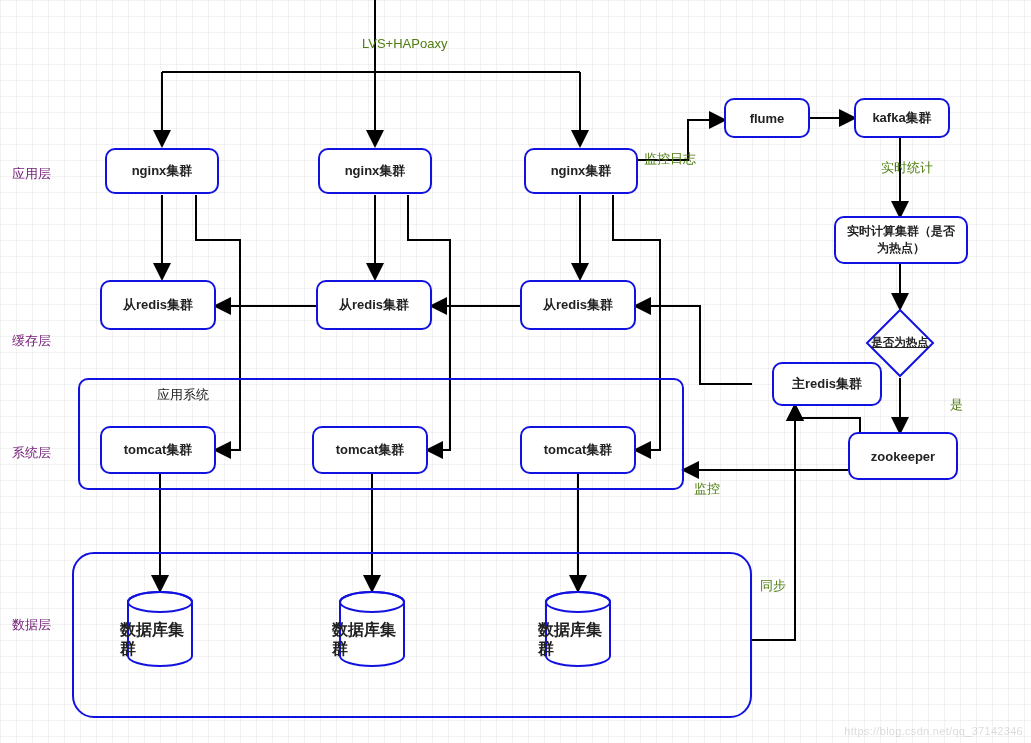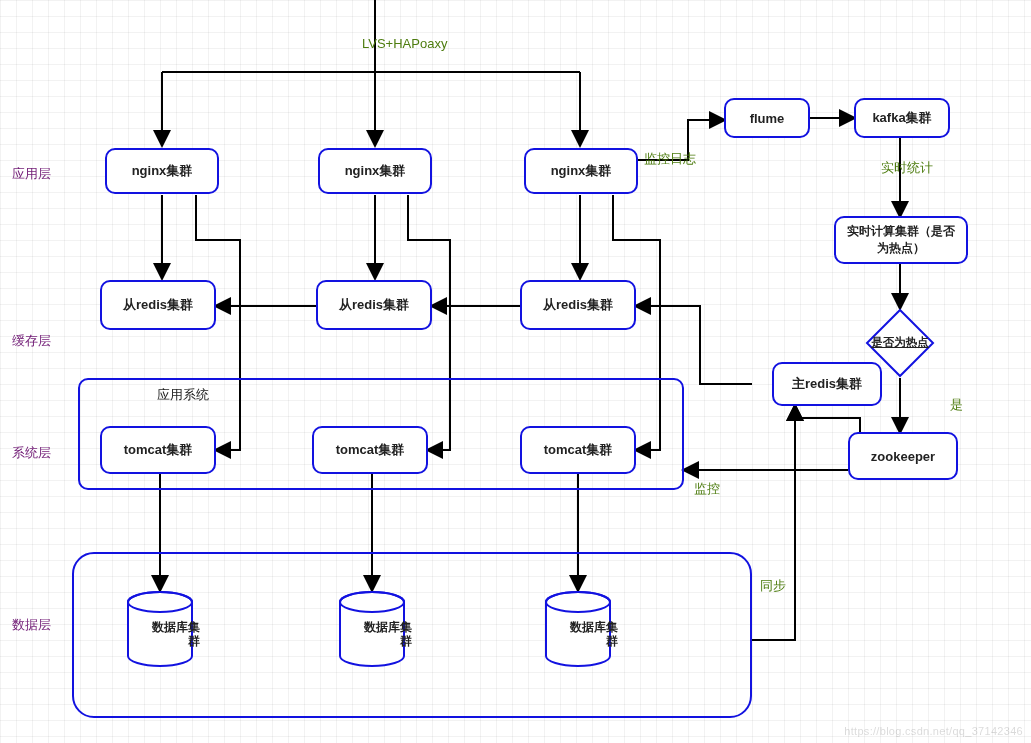--- a/index.html
+++ b/index.html
@@ -98,23 +98,23 @@
   .db {
     position: absolute;
     width: 80px;
     height: 80px;
   }
   .db svg { width: 100%; height: 100%; }
   .db .db-text {
     position: absolute;
     left: 0; right: 0;
     top: 30px;
-    text-align: right;
+    text-align: left;
     font-weight: 700;
-    font-size: 12px;
+    font-size: 16px;
     line-height: 1.2;
   }
   svg.edges {
     position: absolute;
     left: 0; top: 0;
     width: 1031px;
     height: 743px;
     pointer-events: none;
   }
 </style>

